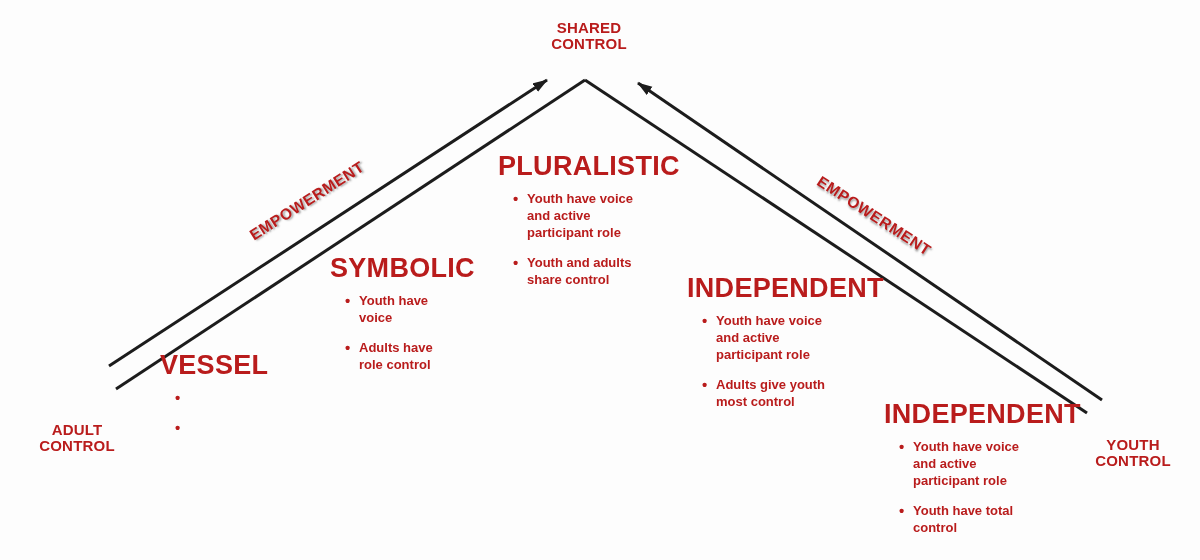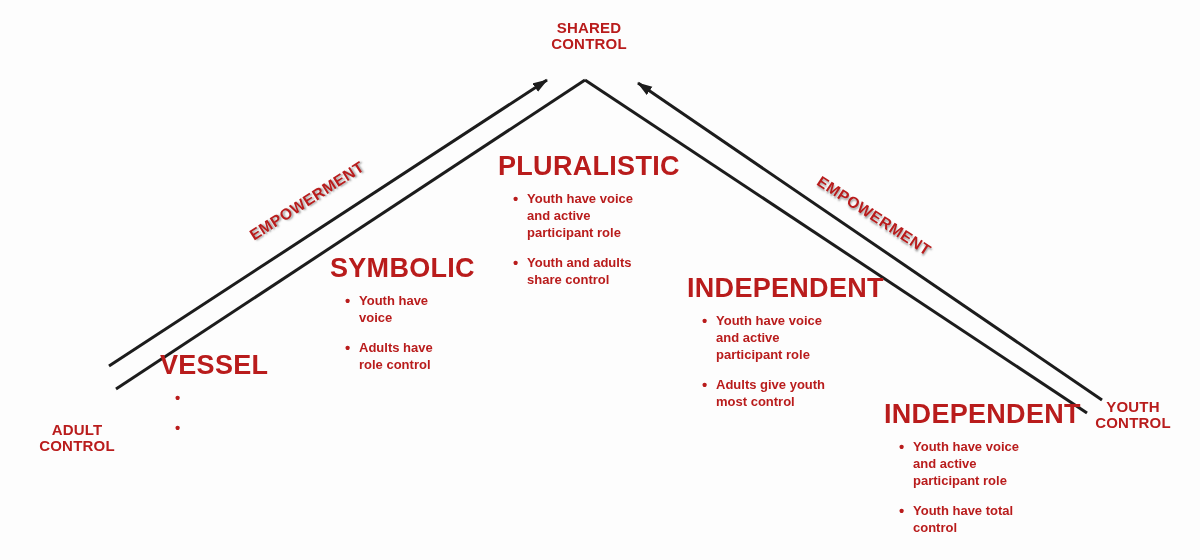--- a/index.html
+++ b/index.html
@@ -64,21 +64,21 @@
     <line x1="585" y1="80" x2="116" y2="389" stroke="#1c1c1c" stroke-width="3"></line>
     <line x1="585" y1="80" x2="1087" y2="413" stroke="#1c1c1c" stroke-width="3"></line>
     <line x1="109" y1="366" x2="547" y2="80" stroke="#1c1c1c" stroke-width="3" marker-end="url(#arrowhead)"></line>
     <line x1="1102" y1="400" x2="638" y2="83" stroke="#1c1c1c" stroke-width="3" marker-end="url(#arrowhead)"></line>
   </svg>
 
   <div class="corner-label" style="left:528px;top:20px;width:122px;">SHARED
 CONTROL</div>
   <div class="corner-label" style="left:24px;top:397px;width:106px;margin-top:25px;">ADULT
 CONTROL</div>
-  <div class="corner-label" style="left:1080px;top:399px;width:106px;">YOUTH
+  <div class="corner-label" style="left:1080px;top:437px;width:106px;">YOUTH
 CONTROL</div>
 
   <div class="empowerment left">EMPOWERMENT</div>
   <div class="empowerment right">EMPOWERMENT</div>
 
   <div class="stage w-vessel" style="left:160px;top:353px;">
     <div class="stage-heading">VESSEL</div>
     <div class="bullets">
       <div class="bullet-row">
         <span class="bullet-dot">•</span>

